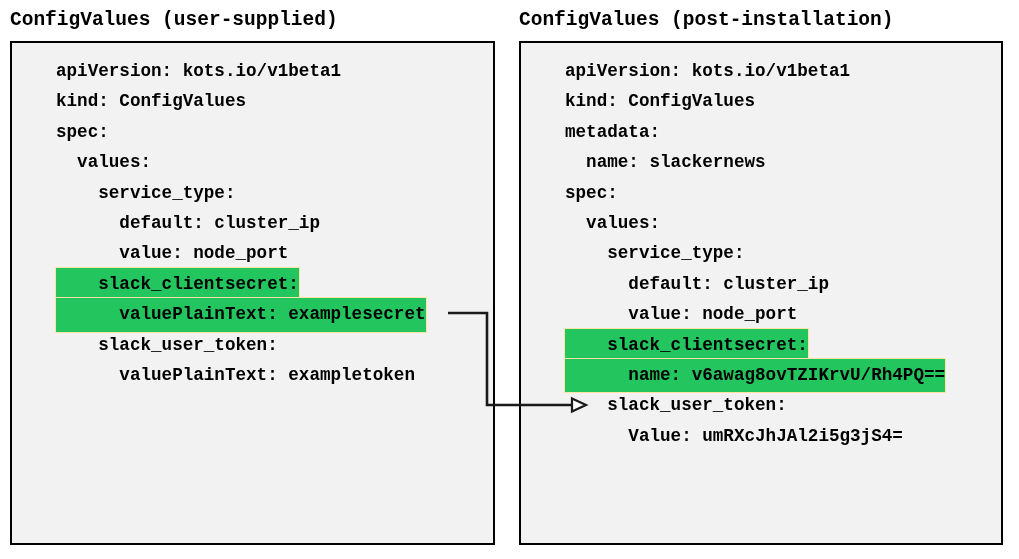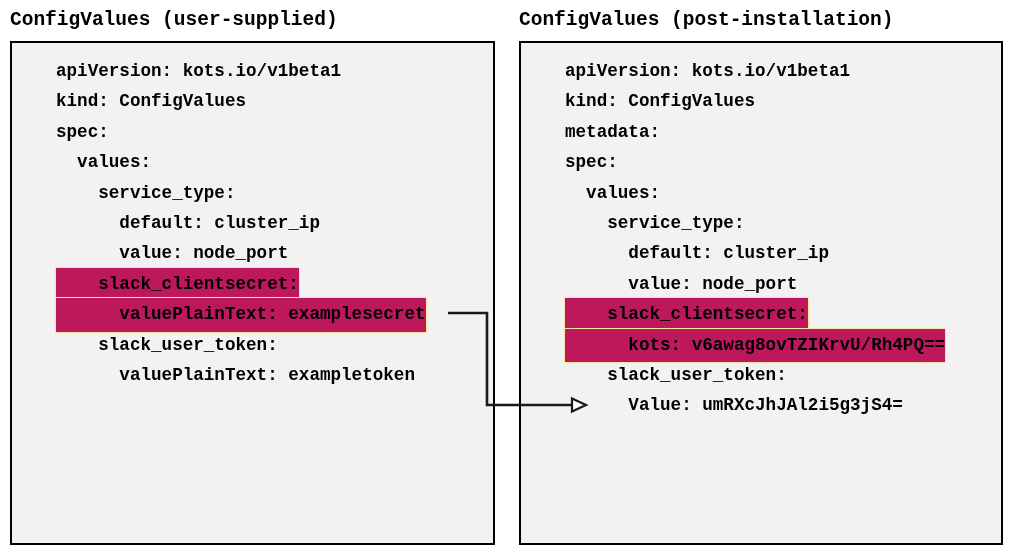--- a/index.html
+++ b/index.html
@@ -66,21 +66,21 @@
     padding-left: 12px;
     position: relative;
     margin-left: 32px;
   }
   .yaml-line .txt {
     display: inline-block;
     white-space: pre;
     padding: 1px 0px 2px 0px;
   }
   .yaml-line.hl .txt {
-    background: #be185d;
+    background: #22c55e;
     box-shadow: 0 0 0 1px #fde4a0;
   }
 
   
   #connector {
     position: absolute;
     left: 0; top: 0;
     width: 1019px;
     height: 559px;
     pointer-events: none;
@@ -109,27 +109,28 @@
       </div>
   </div>
 
   <div class="panel-title" id="title-right">ConfigValues (post-installation)</div>
 
   <div class="yaml-box" id="box-right">
     <div class="yaml-body" id="body-right">
         <div class="yaml-line"><span class="txt">apiVersion: kots.io/v1beta1</span></div>
         <div class="yaml-line"><span class="txt">kind: ConfigValues</span></div>
         <div class="yaml-line"><span class="txt">metadata:</span></div>
+        <div class="yaml-line"><span class="txt">  name: slackernews</span></div>
         <div class="yaml-line"><span class="txt">spec:</span></div>
         <div class="yaml-line"><span class="txt">  values:</span></div>
         <div class="yaml-line"><span class="txt">    service_type:</span></div>
         <div class="yaml-line"><span class="txt">      default: cluster_ip</span></div>
         <div class="yaml-line"><span class="txt">      value: node_port</span></div>
         <div class="yaml-line hl"><span class="txt">    slack_clientsecret:</span></div>
-        <div class="yaml-line hl"><span class="txt">      kots: v6awag8ovTZIKrvU/Rh4PQ==</span></div>
+        <div class="yaml-line hl"><span class="txt">      name: v6awag8ovTZIKrvU/Rh4PQ==</span></div>
         <div class="yaml-line"><span class="txt">    slack_user_token:</span></div>
         <div class="yaml-line"><span class="txt">      Value: umRXcJhJAl2i5g3jS4=</span></div>
       </div>
   </div>
 
   <svg id="connector" viewBox="0 0 1019 559">
     <polyline id="connector-path" points="448,313 487,313 487,405 572,405" fill="none" stroke="#1a1a1a" stroke-width="2.6"></polyline>
     <polygon id="connector-head" points="572,398.5 586,405 572,411.5" fill="#ffffff" stroke="#1a1a1a" stroke-width="2.2" stroke-linejoin="miter"></polygon>
   </svg>
 

